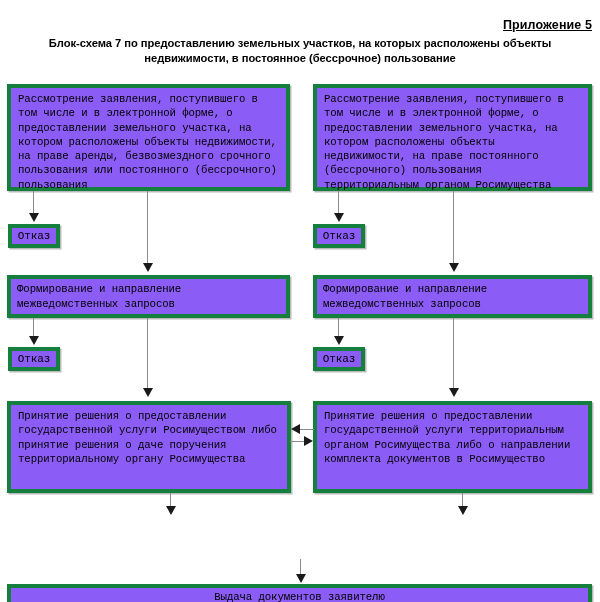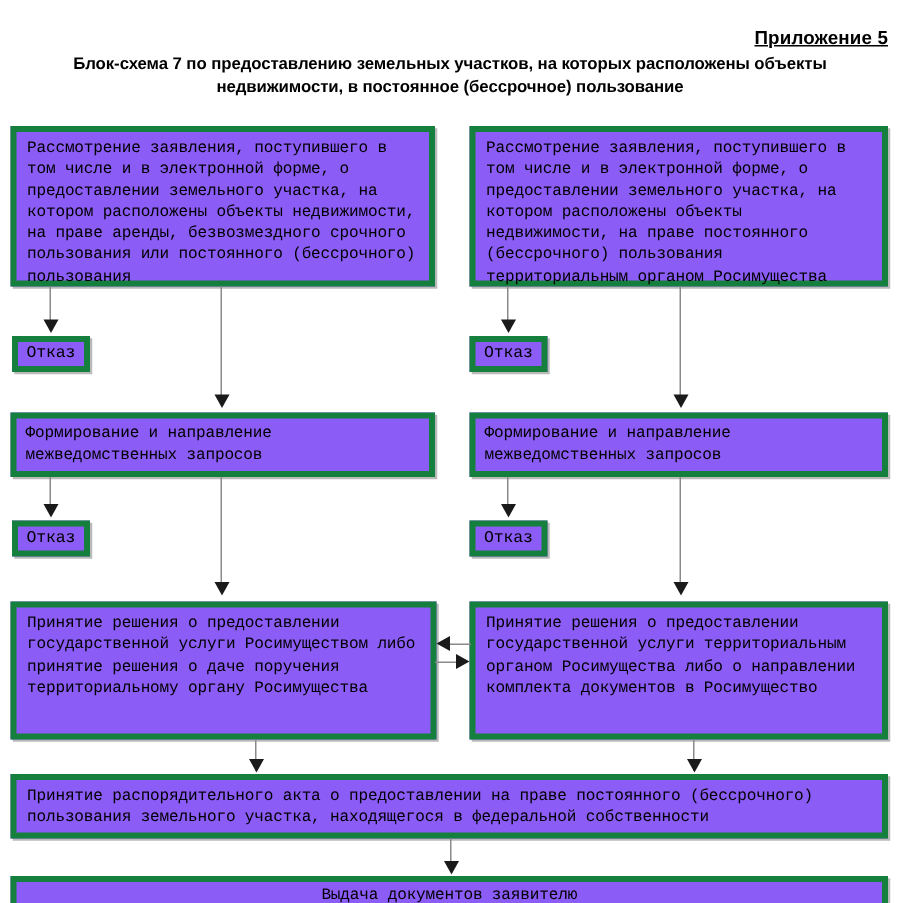--- a/index.html
+++ b/index.html
@@ -197,23 +197,20 @@
 
   <div class="hline" style="left:290px; top:425px; width:14px;"></div>
   <div class="arrow-right" style="left:304px; top:420px;"></div>
 
   <div class="vline" style="left:170px; top:477px; height:21px;"></div>
   <div class="arrow-down" style="left:166px; top:490px;"></div>
 
   <div class="vline" style="left:462px; top:477px; height:21px;"></div>
   <div class="arrow-down" style="left:458px; top:490px;"></div>
 
-  <div class="box para" style="left:7px; top:500px; width:585px; height:43px;">
-    <span class="txt">Принятие распорядительного акта о предоставлении на праве постоянного (бессрочного) пользования земельного участка, находящегося в федеральной собственности</span>
-  </div>
 
   <div class="vline" style="left:300px; top:543px; height:19px;"></div>
   <div class="arrow-down" style="left:296px; top:558px;"></div>
 
   <div class="box center" style="left:7px; top:568px; width:585px; height:27px;">
     <span class="txt">Выдача документов заявителю</span>
   </div>
 
 </div>
 

